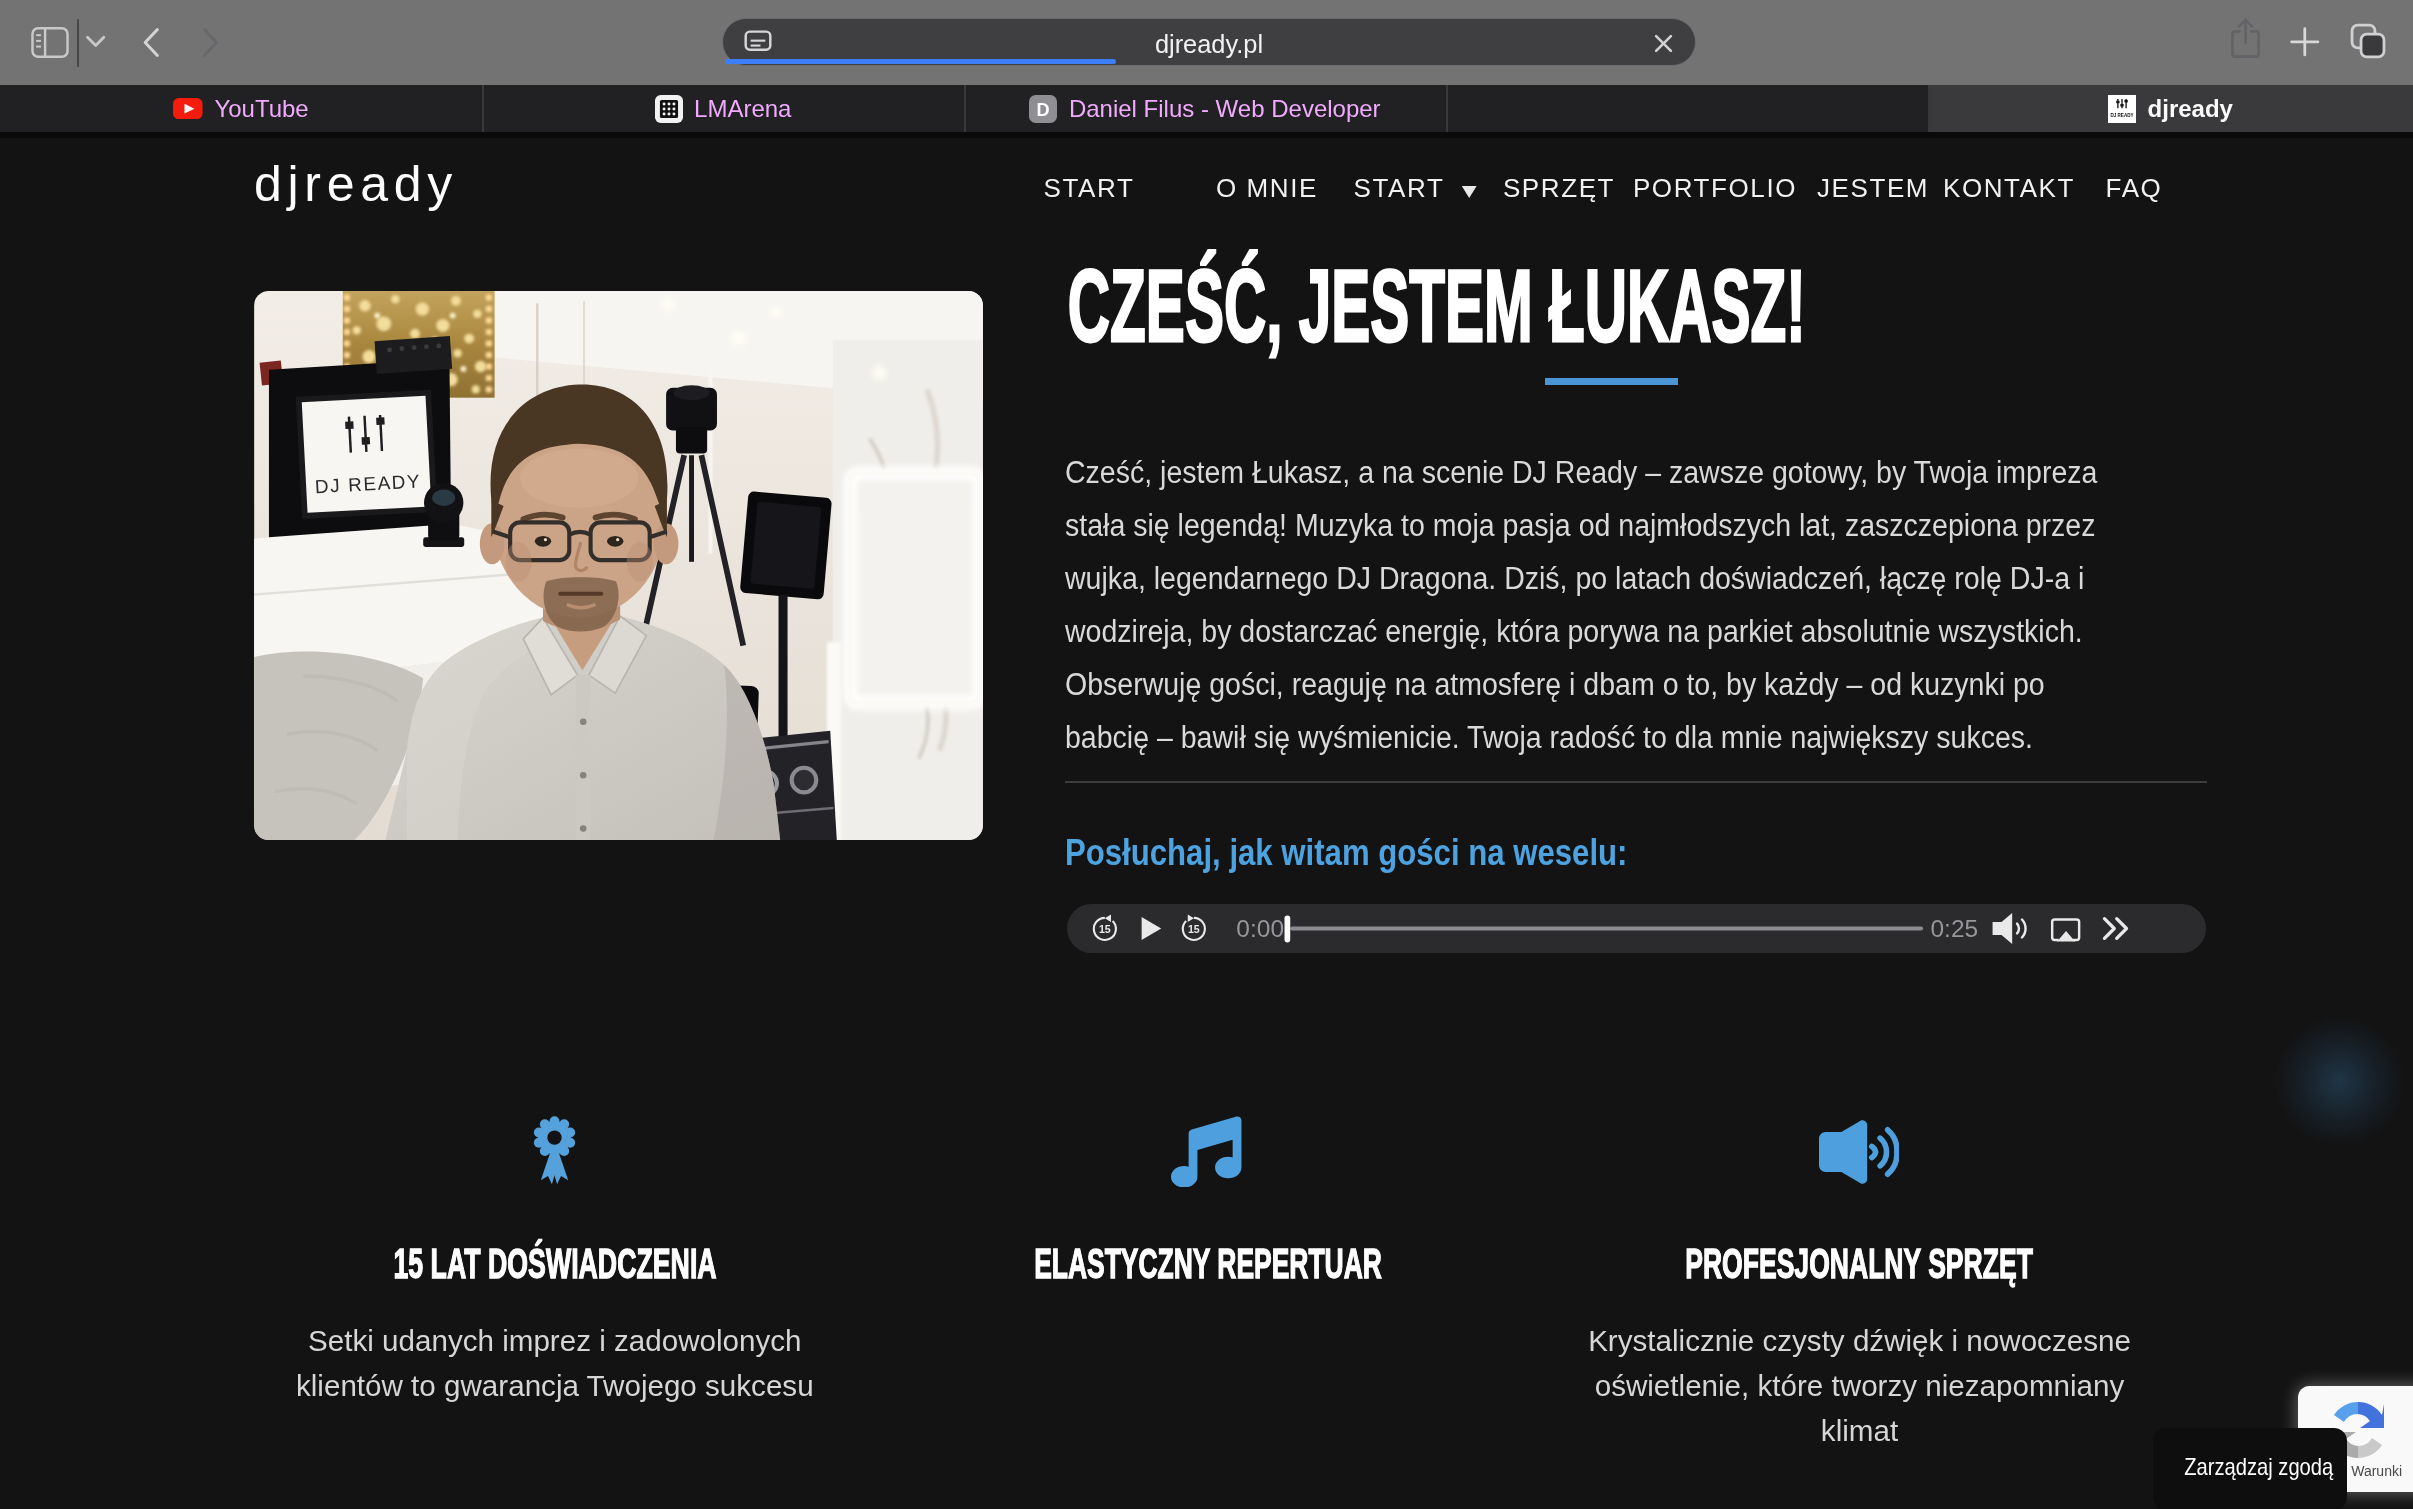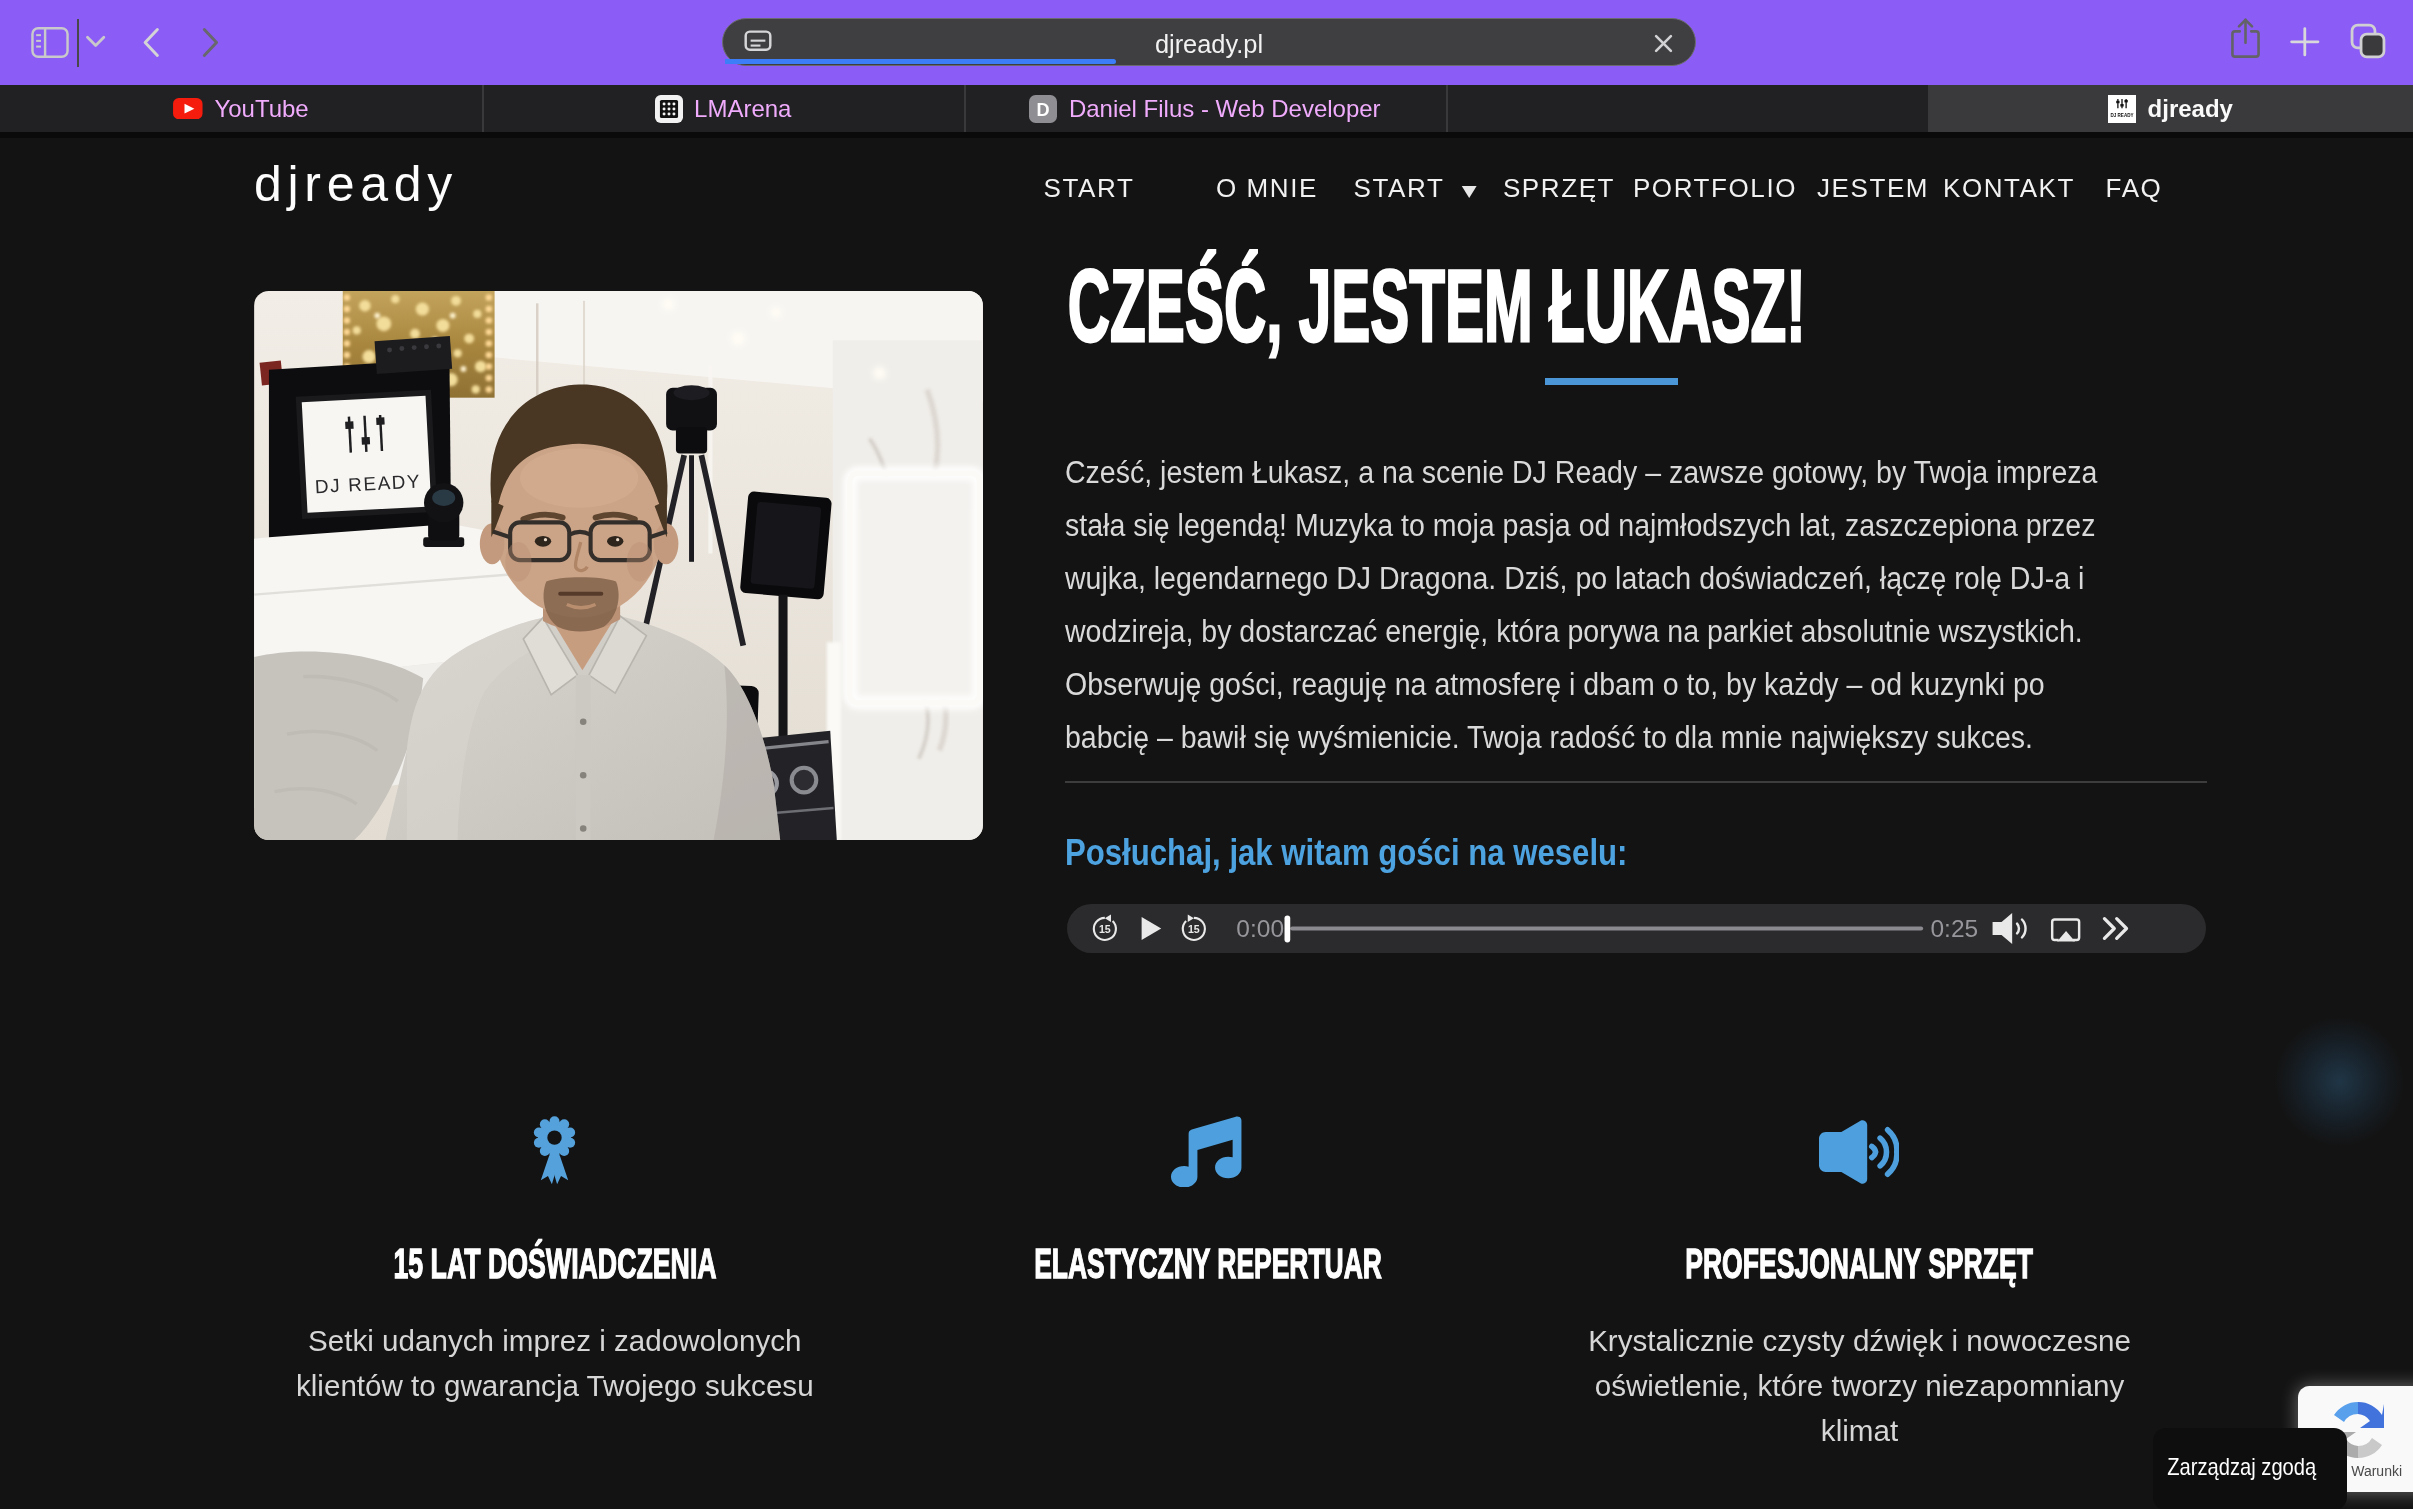--- a/index.html
+++ b/index.html
@@ -1,20 +1,20 @@
 <!DOCTYPE html>
 <html style="font-size:13px"><head>
 <meta charset="utf-8">
 <style>
 html,body{margin:0;padding:0;background:#000;}
 *{box-sizing:border-box;}
 #stage{position:relative;width:2413px;height:1510px;overflow:hidden;background:#131313;font-family:"Liberation Sans",sans-serif;}
 .abs{position:absolute;}
 
-#toolbar{position:absolute;left:0;top:0;width:2413px;height:85px;background:#8b5cf6;}
+#toolbar{position:absolute;left:0;top:0;width:2413px;height:85px;background:#737373;}
 #addrbar{position:absolute;left:722px;top:18px;width:974px;height:48px;border-radius:24.6px;border:1.6px solid #6b6b6f;background:#3f3f42;}
 #addrtxt{position:absolute;left:0;top:10.7px;width:100%;text-align:center;font-size:25.4px;color:#f2f2f2;}
 #progress{position:absolute;left:1.6px;bottom:0.8px;width:391px;height:5.7px;background:#3c7ef8;border-radius:0 3.3px 3.3px 0;}
 #tabbar{position:absolute;left:0;top:85px;width:2413px;height:47px;background:#212123;}
 #tabbar .divider{position:absolute;top:0;width:1.6px;height:47px;background:#39393b;}
 #activetab{position:absolute;left:1930px;top:0;width:484px;height:47px;background:#3a3a3c;}
 .tab{position:absolute;top:0;height:47px;display:flex;align-items:center;justify-content:center;color:#f0abfc;font-size:24px;}
 .tab .ticon{margin-right:11.5px;flex:0 0 auto;display:flex;}
 #pagestrip{position:absolute;left:0;top:132px;width:2413px;height:5.7px;background:#0a0a0a;}
 
@@ -27,21 +27,21 @@
 #hrline{position:absolute;left:1065px;top:781px;width:1142px;height:1.6px;background:#3d3d3d;}
 #bluetitle{position:absolute;left:1065px;top:832px;font-size:36px;font-weight:bold;color:#4da2e0;transform-origin:0 0;transform:scaleX(0.865);white-space:nowrap;}
 #player{position:absolute;left:1067px;top:904px;width:1139px;height:49px;border-radius:24.6px;background:#2b2b2d;}
 
 .colhead{position:absolute;}
 .colbody{position:absolute;width:1149px;text-align:center;font-size:29.6px;line-height:45px;color:#d6d6d6;white-space:nowrap;}
 
 #chatglow{position:absolute;left:2274px;top:1016px;width:131px;height:131px;border-radius:50%;background:radial-gradient(circle,rgba(42,82,112,.55) 0%,rgba(32,62,88,.30) 40%,rgba(18,36,54,0) 70%);}
 #recaptcha{position:absolute;left:2298px;top:1386px;width:164px;height:106px;border-radius:11.5px;background:#f9f9f9;box-shadow:0 0 18px rgba(255,255,255,.38);}
 #rctxt{position:absolute;left:19px;top:77px;font-size:14px;color:#4a4a4a;}
-#consent{position:absolute;left:2153px;top:1428px;width:194px;height:82px;border-radius:13px;background:#0e0e0e;color:#fff;font-size:24px;text-align:left;line-height:24px;padding-top:27px;}
+#consent{position:absolute;left:2153px;top:1428px;width:194px;height:82px;border-radius:13px;background:#0e0e0e;color:#fff;font-size:24px;text-align:right;line-height:24px;padding-top:27px;}
 #consent span{display:inline-block;transform:scaleX(0.84);transform-origin:50% 50%;white-space:nowrap;}
 </style>
 </head>
 <body>
 <div id="stage">
 
 <div id="toolbar">
   <svg class="abs" style="left:31px;top:27px" width="38" height="31" viewBox="0 0 46 38">
     <rect x="1.5" y="1.5" width="43" height="35" rx="7" fill="none" stroke="#c9c9cb" stroke-width="3"></rect>
     <line x1="17" y1="1.5" x2="17" y2="36.5" stroke="#c9c9cb" stroke-width="3"></line>

